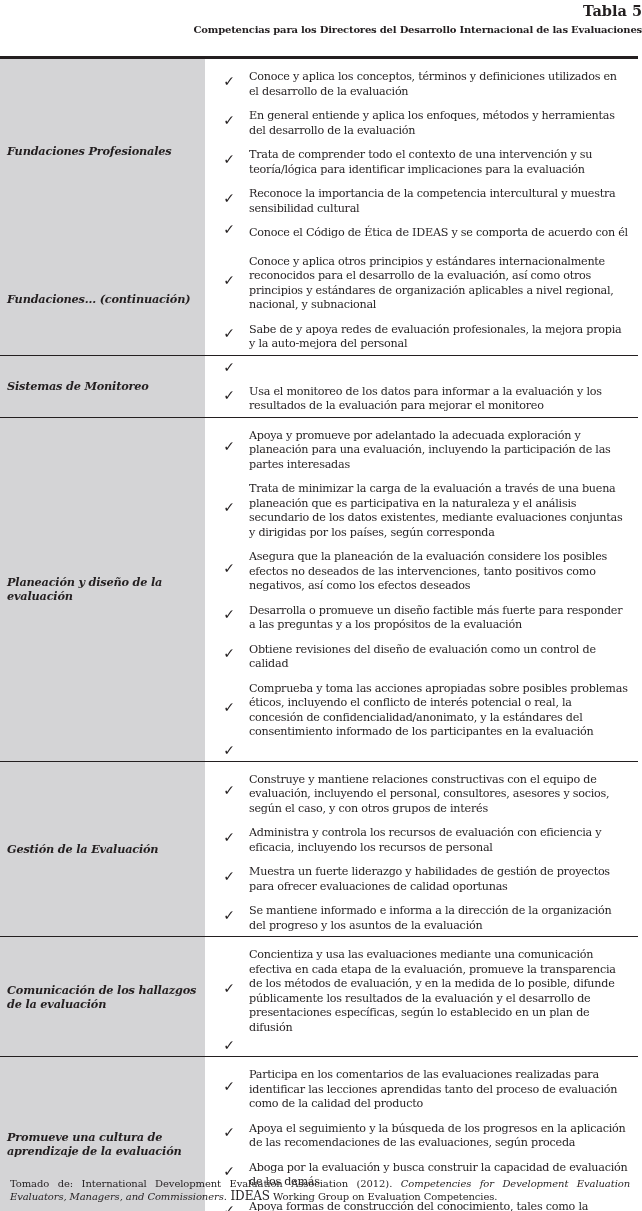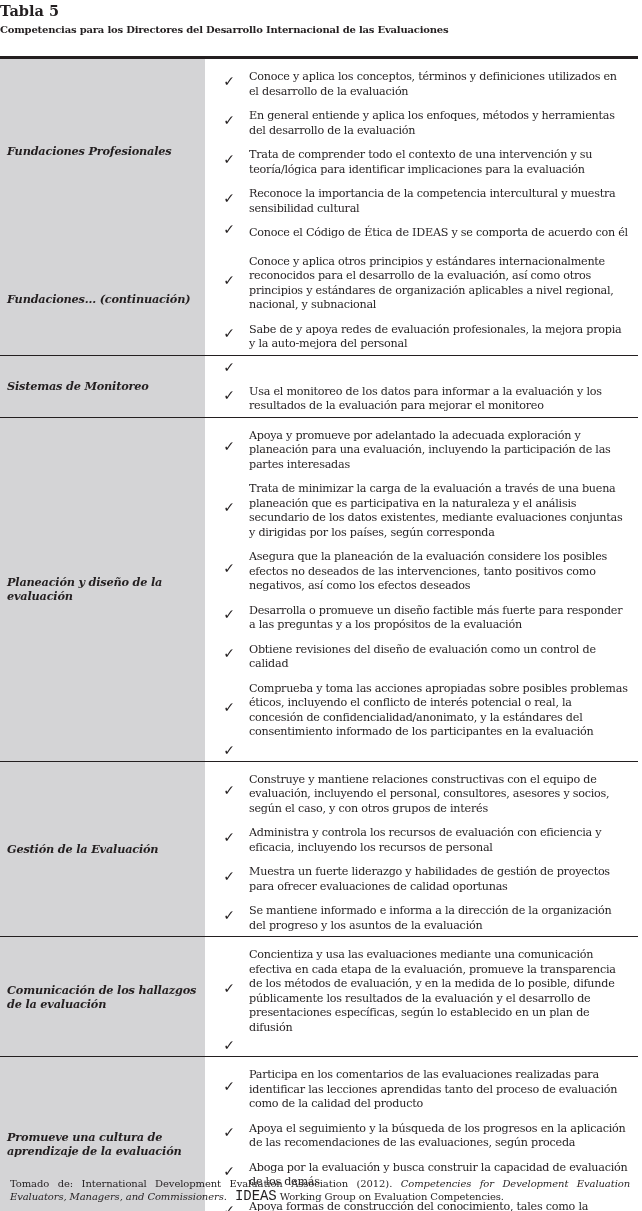--- a/index.html
+++ b/index.html
@@ -1,21 +1,21 @@
 <!DOCTYPE html>
 <html><head>
 <meta charset="utf-8">
 <style>
   html, body { margin: 0; padding: 0; background: #ffffff; }
   body {
     width: 642px; height: 1211px; overflow: hidden;
     font-family: "DejaVu Serif", "Liberation Serif", serif;
     color: #231f20;
   }
-  .title-block { text-align: left; padding-top: 2px; }
+  .title-block { text-align: right; padding-top: 2px; }
   .table-num { font-size: 14.5px; font-weight: bold; line-height: 18px; }
   .table-title { font-size: 10px; font-weight: bold; line-height: 19px; letter-spacing: -0.2px; }
   .table-wrap {
     position: absolute; left: 0; top: 56px; width: 638px;
     border-top: 3px solid #231f20;
     border-bottom: 2px solid #231f20;
   }
   .section { display: flex; border-top: 1px solid #231f20; }
   .section:first-child { border-top: none; }
   .section.noline { border-top: none; }
@@ -39,21 +39,21 @@
     letter-spacing: -0.25px;
     margin-top: 8px;
   }
   .source {
     position: absolute; left: 10px; top: 1177px; width: 620px;
     font-size: 10px; line-height: 13px; text-align: justify;
     font-family: "DejaVu Serif", "Liberation Serif", serif;
     letter-spacing: -0.1px;
   }
   .source .ital { font-style: italic; }
-  .source .sc { font-size: 14px; text-transform: uppercase; font-family: Liberation Mono, monospace; }
+  .source .sc { font-size: 12px; text-transform: uppercase; }
 </style>
 </head>
 <body>
 
 <div class="title-block">
   <div class="table-num">Tabla 5</div>
   <div class="table-title">Competencias para los Directores del Desarrollo Internacional de las Evaluaciones</div>
 </div>
 
 <div class="table-wrap" id="table">

